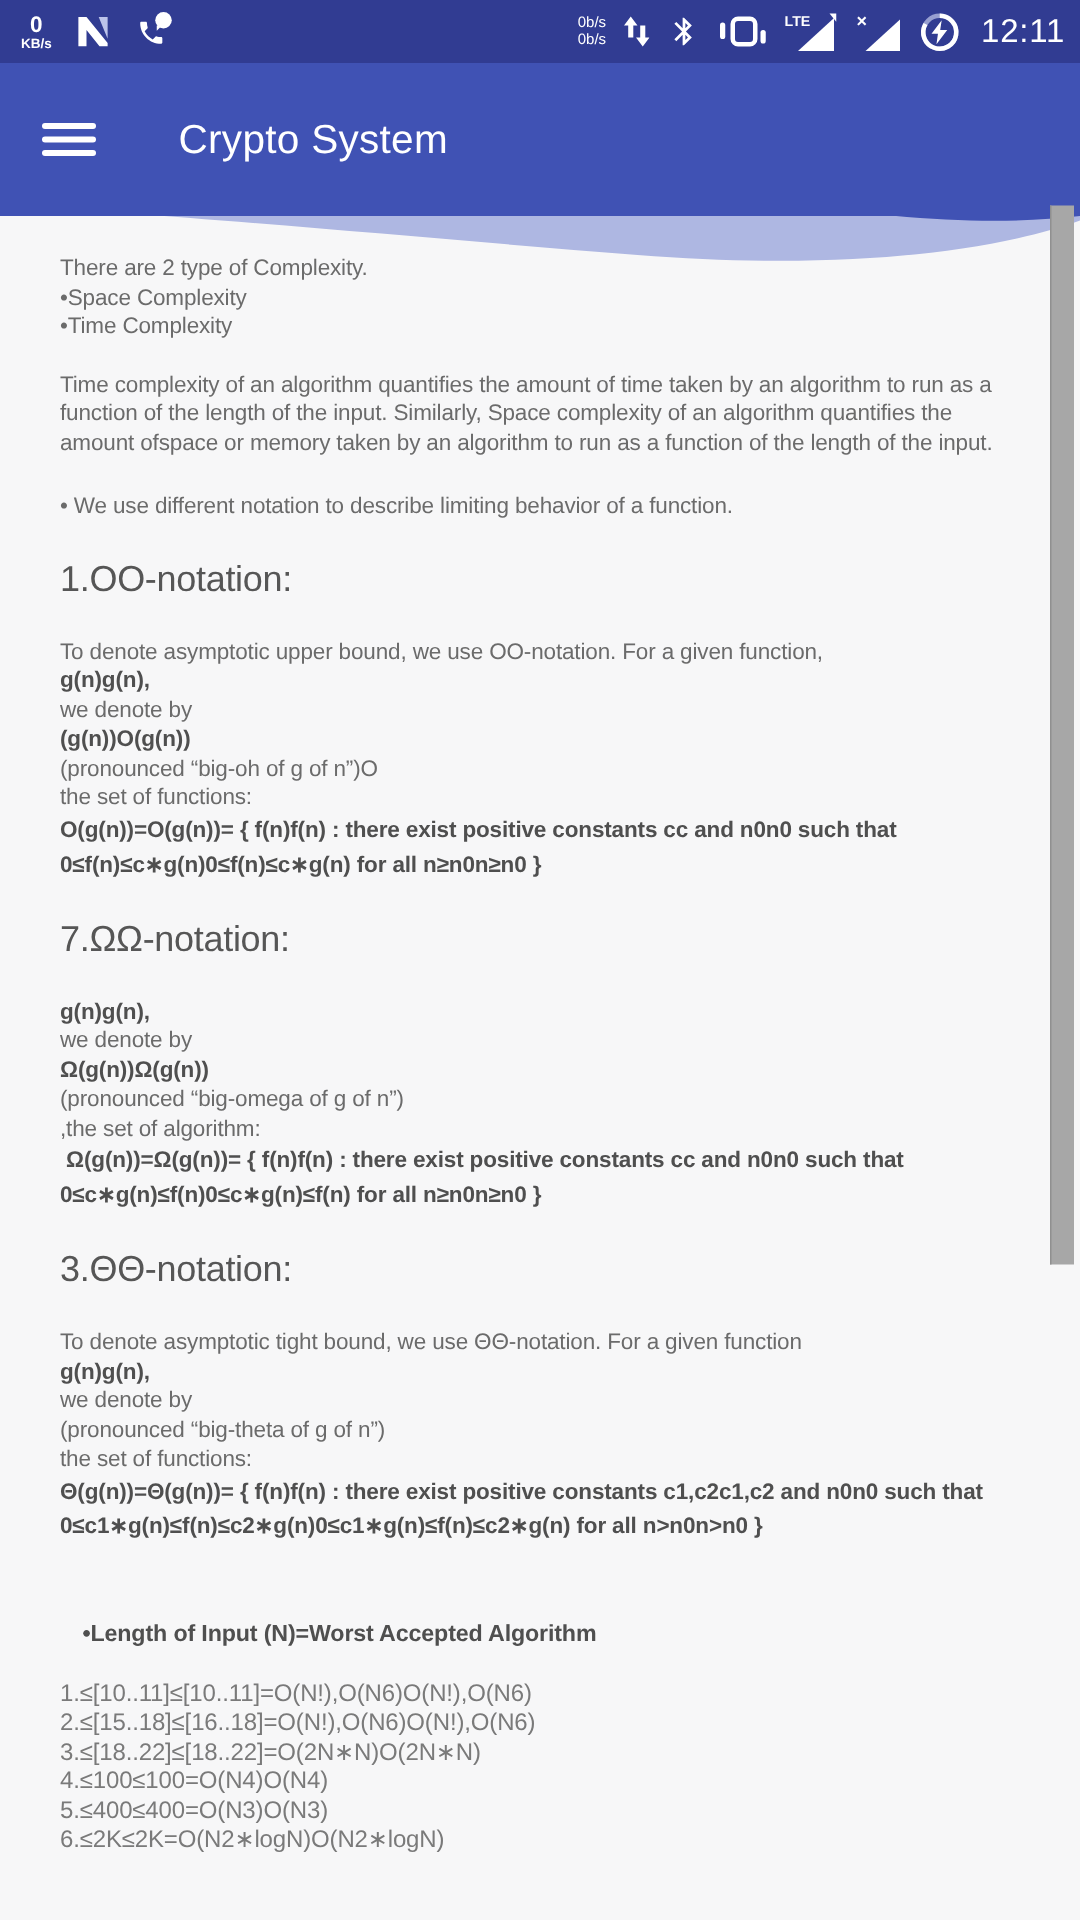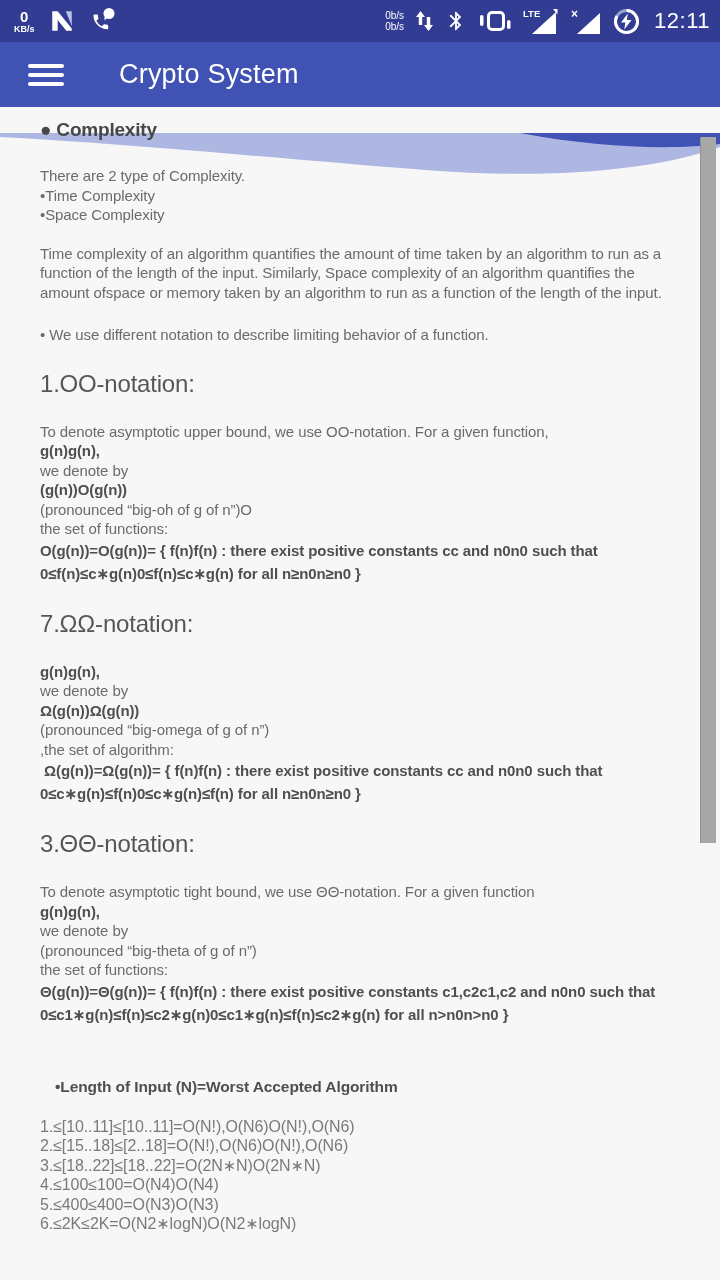--- a/index.html
+++ b/index.html
@@ -17,21 +17,21 @@
   .sb-right{margin-left:auto;display:flex;align-items:center;gap:12px;}
   .speed-stack{display:flex;flex-direction:column;align-items:center;line-height:1;}
   .speed-stack .sp-top{font-size:15px;font-weight:bold;}
   .speed-stack .sp-bot{font-size:9px;font-weight:bold;margin-top:1px;}
   .updown-stack{display:flex;flex-direction:column;align-items:flex-start;line-height:1;}
   .updown-stack span{font-size:10px;line-height:11px;}
   .sb-time{font-size:22px;font-weight:400;letter-spacing:.5px;margin-left:2px;}
   .sb-icon{display:block;}
   
   .app-bar{
-    height:65px;background:#4052b4;display:flex;align-items:center;
+    height:102px;background:#4052b4;display:flex;align-items:center;
     padding-left:28px;box-sizing:border-box;position:relative;z-index:2;
   }
   .hamburger{width:36px;display:flex;flex-direction:column;gap:5px;cursor:pointer;}
   .hamburger span{display:block;height:4px;background:#fff;border-radius:2px;}
   .app-title{color:#fff;font-size:27px;font-weight:400;margin-left:55px;letter-spacing:.2px;}
   
   .header-wave{position:absolute;left:0;top:133px;z-index:0;display:block;}
   
   .scroll-thumb{
     position:absolute;left:700px;top:137px;width:15px;height:706px;
@@ -123,26 +123,25 @@
 
 <svg class="header-wave" width="720" height="62" viewBox="0 0 720 62">
   <path fill="#aeb7e2" d="M0,0 H720 V14 C665,34 565,48 425,37 C285,26 120,10 0,4 Z"></path>
   <path fill="#4052b4" d="M520,0 C600,15 670,17 720,11 L720,0 Z"></path>
 </svg>
 
 <div class="scroll-thumb"></div>
 
 <div class="content">
 
-  <div class="comp-heading">● Complexity</div>
 
   <div class="intro">
     <div class="p">There are 2 type of Complexity.</div>
+    <div class="p">•Space Complexity</div>
     <div class="p">•Time Complexity</div>
-    <div class="p">•Space Complexity</div>
   </div>
 
   <div class="p para">Time complexity of an algorithm quantifies the amount of time taken by an algorithm to run as a function of the length of the input. Similarly, Space complexity of an algorithm quantifies the amount ofspace or memory taken by an algorithm to run as a function of the length of the input.</div>
 
   <div class="p note">• We use different notation to describe limiting behavior of a function.</div>
 
   <div class="sec-h">1.OO-notation:</div>
   <div class="sec">
     <div class="p">To denote asymptotic upper bound, we use OO-notation. For a given function,</div>
     <div class="p b">g(n)g(n),</div>
@@ -172,20 +171,20 @@
     <div class="p">we denote by</div>
     <div class="p">(pronounced “big-theta of g of n”)</div>
     <div class="p">the set of functions:</div>
     <div class="p b fl">Θ(g(n))=Θ(g(n))= { f(n)f(n) : there exist positive constants c1,c2c1,c2 and n0n0 such that</div>
     <div class="p b fl">0≤c1∗g(n)≤f(n)≤c2∗g(n)0≤c1∗g(n)≤f(n)≤c2∗g(n) for all n&gt;n0n&gt;n0 }</div>
   </div>
 
   <div class="worst-h">•Length of Input (N)=Worst Accepted Algorithm</div>
   <div class="worst-list">
     <div class="p">1.≤[10..11]≤[10..11]=O(N!),O(N6)O(N!),O(N6)</div>
-    <div class="p">2.≤[15..18]≤[2..18]=O(N!),O(N6)O(N!),O(N6)</div>
+    <div class="p">2.≤[15..18]≤[16..18]=O(N!),O(N6)O(N!),O(N6)</div>
     <div class="p">3.≤[18..22]≤[18..22]=O(2N∗N)O(2N∗N)</div>
     <div class="p">4.≤100≤100=O(N4)O(N4)</div>
     <div class="p">5.≤400≤400=O(N3)O(N3)</div>
     <div class="p">6.≤2K≤2K=O(N2∗logN)O(N2∗logN)</div>
   </div>
 
 </div>
 
 </body></html>

